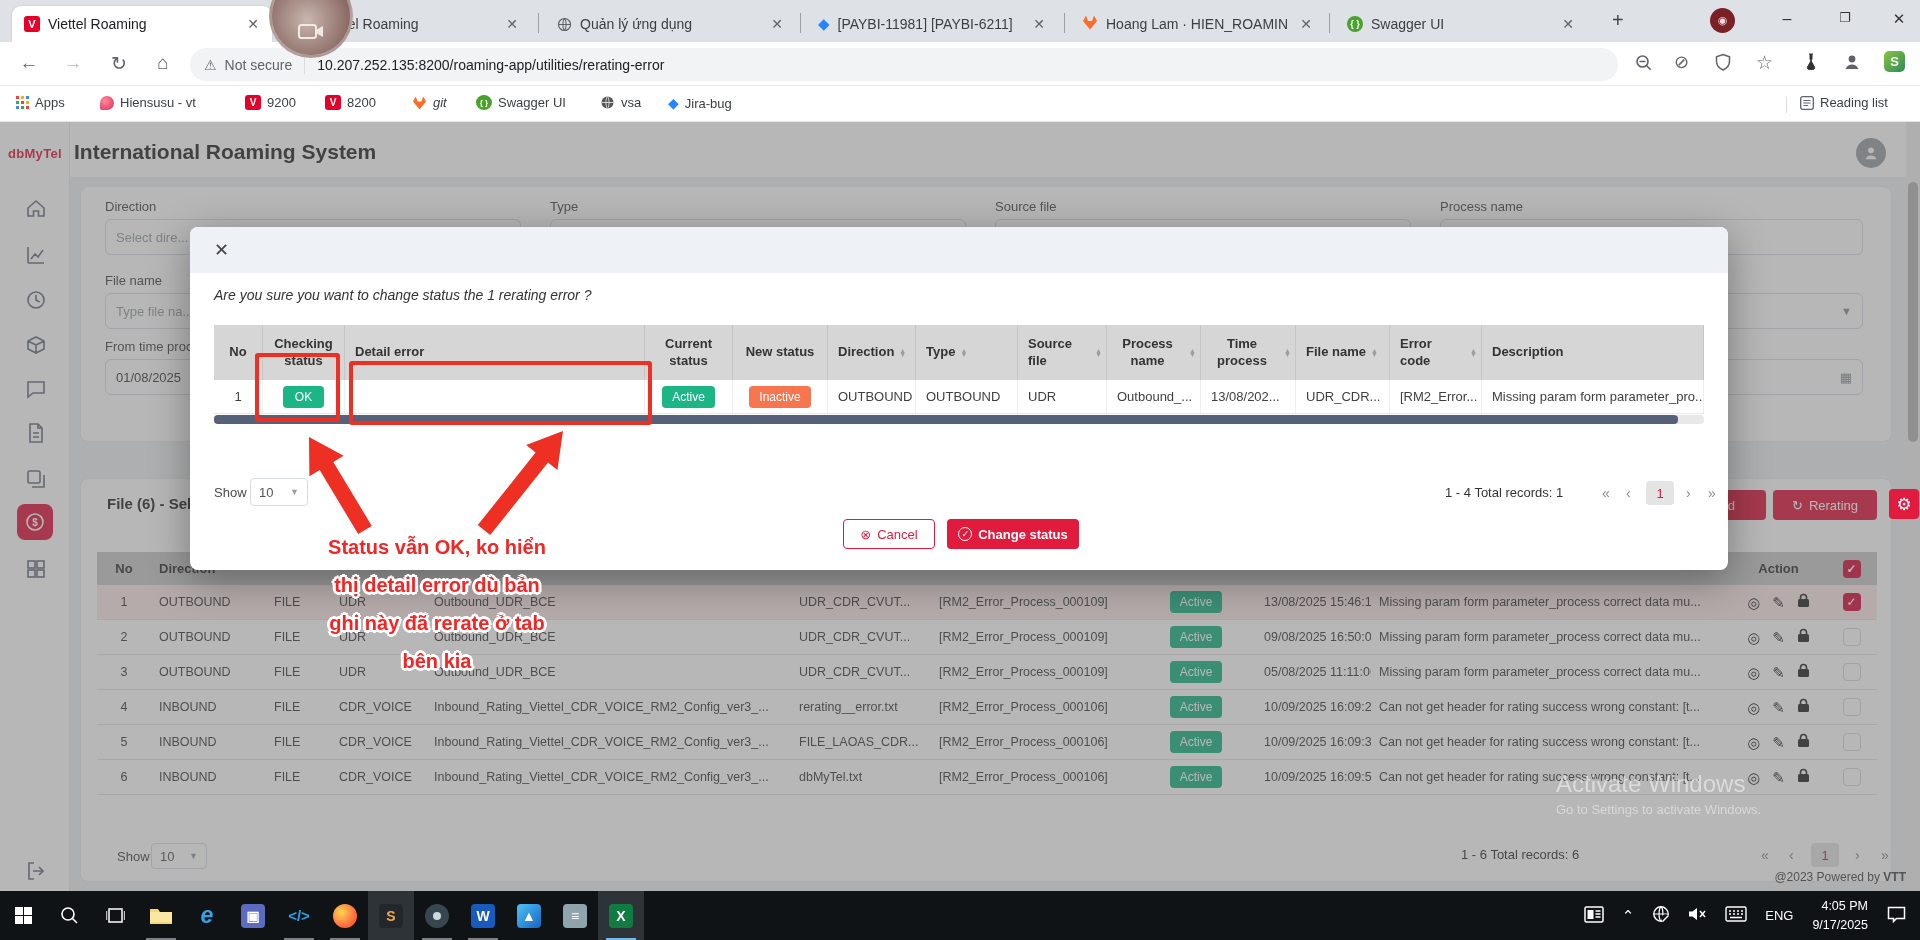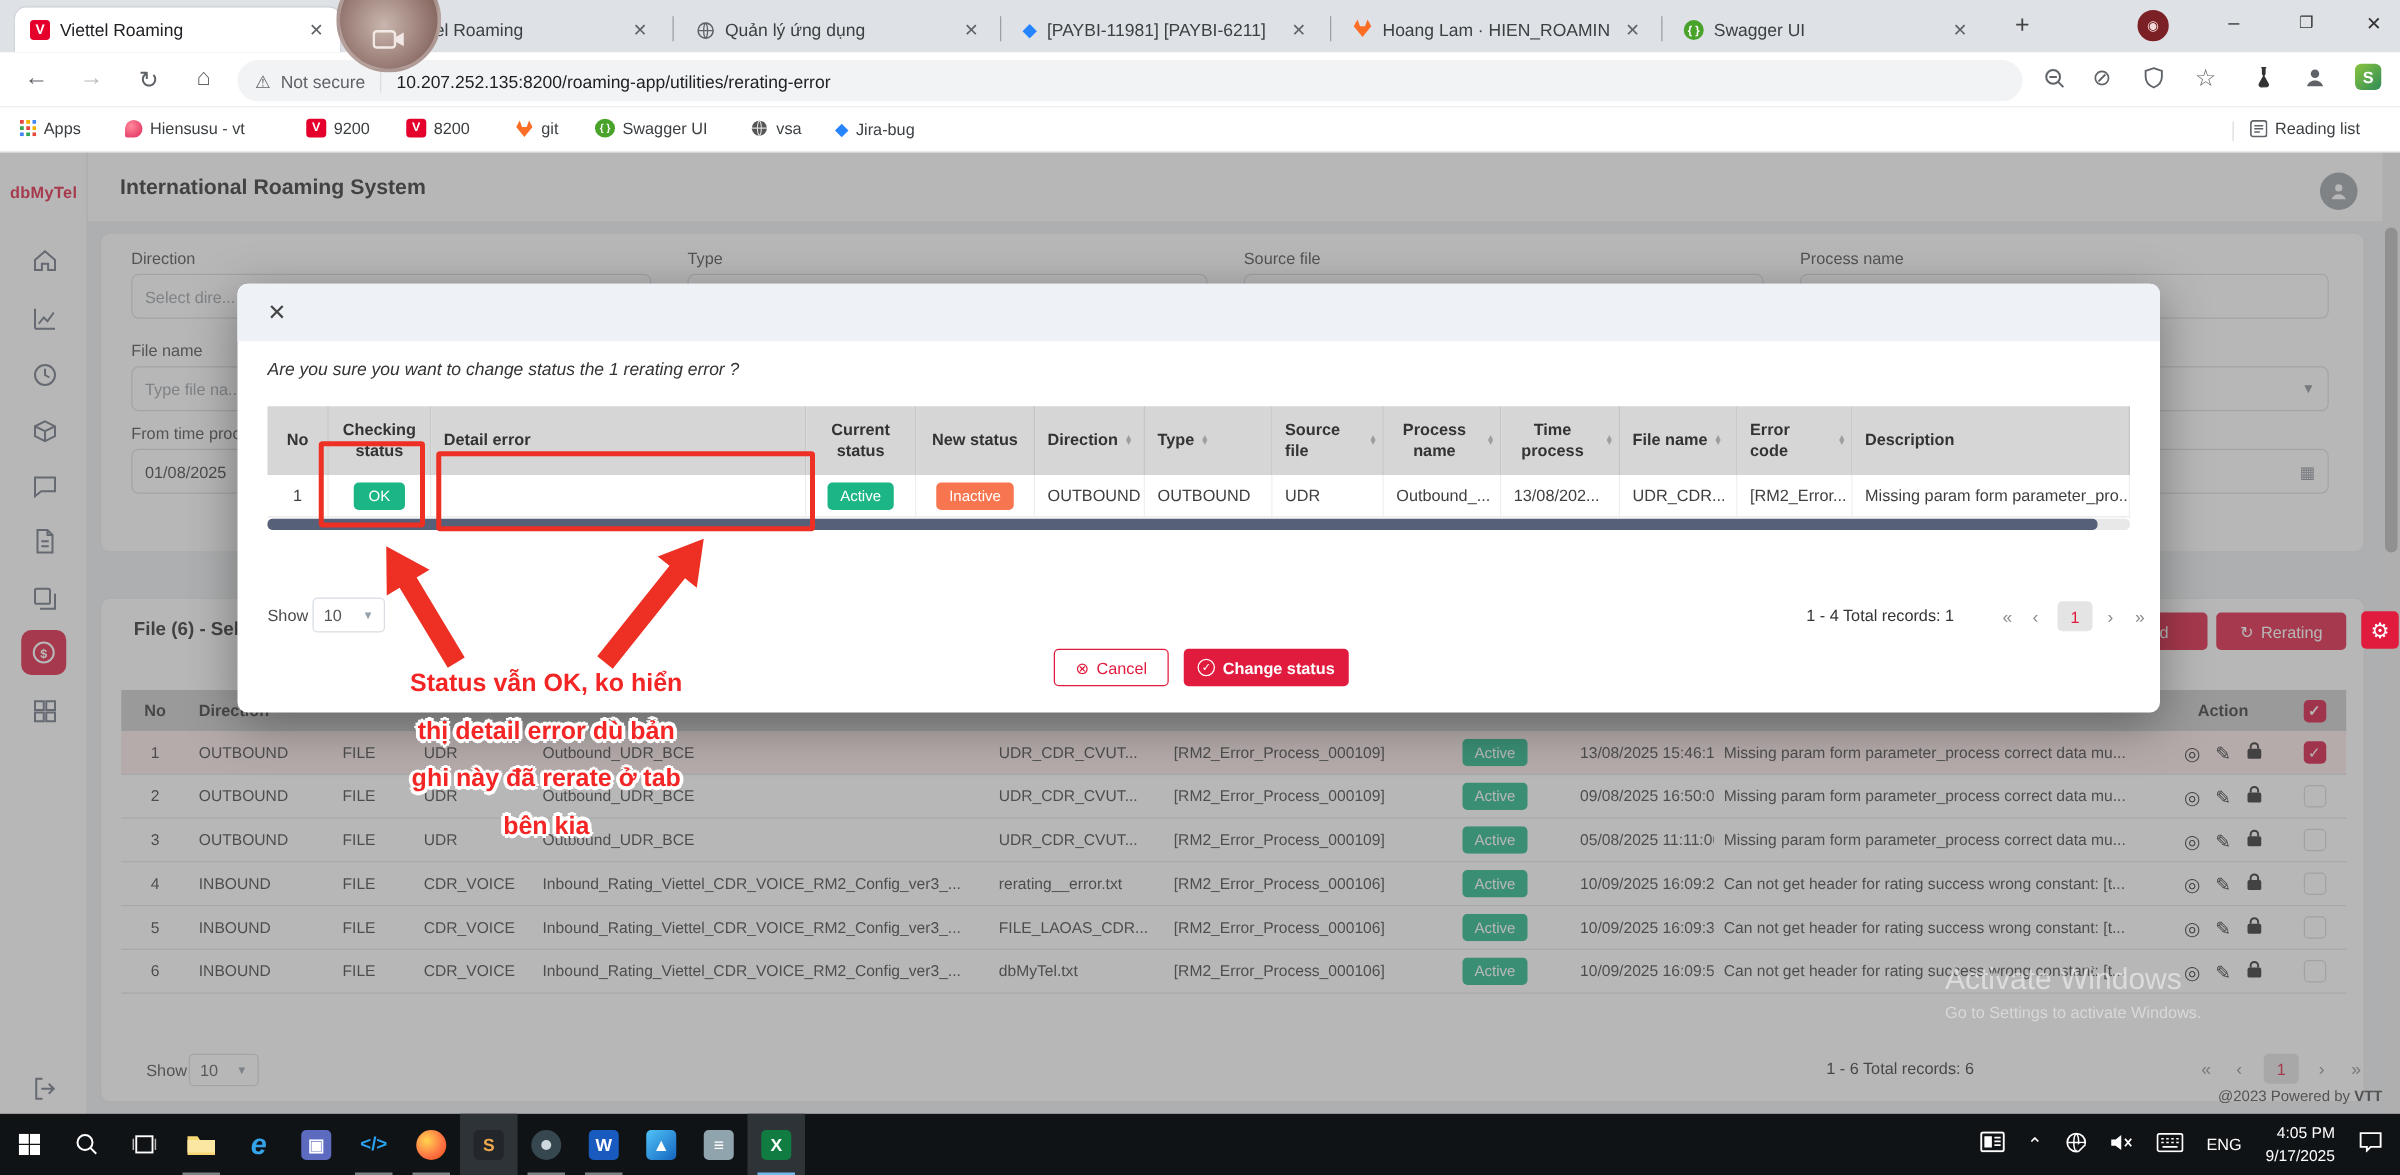--- a/index.html
+++ b/index.html
@@ -182,21 +182,21 @@
     <span>Hiensusu - vt</span>
   </div>
   <div class="abs bm" style="left:245px;">
     <span class="fav" style="background:#e4002b;width:15px;height:15px;font-size:10px;">V</span>
     <span>9200</span>
   </div>
   <div class="abs bm" style="left:325px;">
     <span class="fav" style="background:#e4002b;width:15px;height:15px;font-size:10px;">V</span>
     <span>8200</span>
   </div>
-  <div class="abs bm" style="left:412px;">
+  <div class="abs bm" style="left:412px;font-style:italic;">
     <svg width="15" height="14" viewBox="0 0 16 15">
         <polygon points="1,6 4,0.5 6,6 10,6 12,0.5 15,6 8,14.5" fill="#fc6d26"></polygon>
       </svg>
     <span>git</span>
   </div>
   <div class="abs bm" style="left:476px;">
     <span class="fav" style="background:#49a32b;border-radius:50%;width:15px;height:15px;font-size:8px;">{ }</span>
     <span>Swagger UI</span>
   </div>
   <div class="abs bm" style="left:600px;">
@@ -255,21 +255,21 @@
       <div class="abs sic" style="top:436px;"><svg viewBox="0 0 22 22">
             <rect x="3" y="3" width="7" height="7"></rect>
             <rect x="12" y="3" width="7" height="7"></rect>
             <rect x="3" y="12" width="7" height="7"></rect>
             <rect x="12" y="12" width="7" height="7"></rect>
           </svg></div>
       <div class="abs sic" style="top:738px;"><svg viewBox="0 0 22 22">
             <path d="M9 3H4v16h5M14 7l4 4-4 4M8 11h10"></path>
           </svg></div>
     </div>
-    <div class="abs" style="left:96px;top:18px;font-size:17px;font-weight:bold;color:#2b2b2b;">International Roaming System</div>
+    <div class="abs" style="left:74px;top:18px;font-size:21px;font-weight:bold;color:#2b2b2b;">International Roaming System</div>
     <div class="abs" style="left:1856px;top:16px;width:30px;height:30px;border-radius:50%;background:#9aa0a6;display:flex;align-items:center;justify-content:center;">
       <svg width="18" height="18" viewBox="0 0 20 20">
           <circle cx="10" cy="7" r="3.2" fill="#fff"></circle>
           <path d="M3.8 17c1.2-3.2 3.9-4.3 6.2-4.3s5 1.1 6.2 4.3" fill="#fff"></path>
         </svg>
     </div>
 
     <div class="abs card" style="left:80px;top:64px;width:1812px;height:256px;">
       <div class="abs fl" style="left:24px;top:12px;">Direction</div>
       <div class="abs fl" style="left:469px;top:12px;">Type</div>

